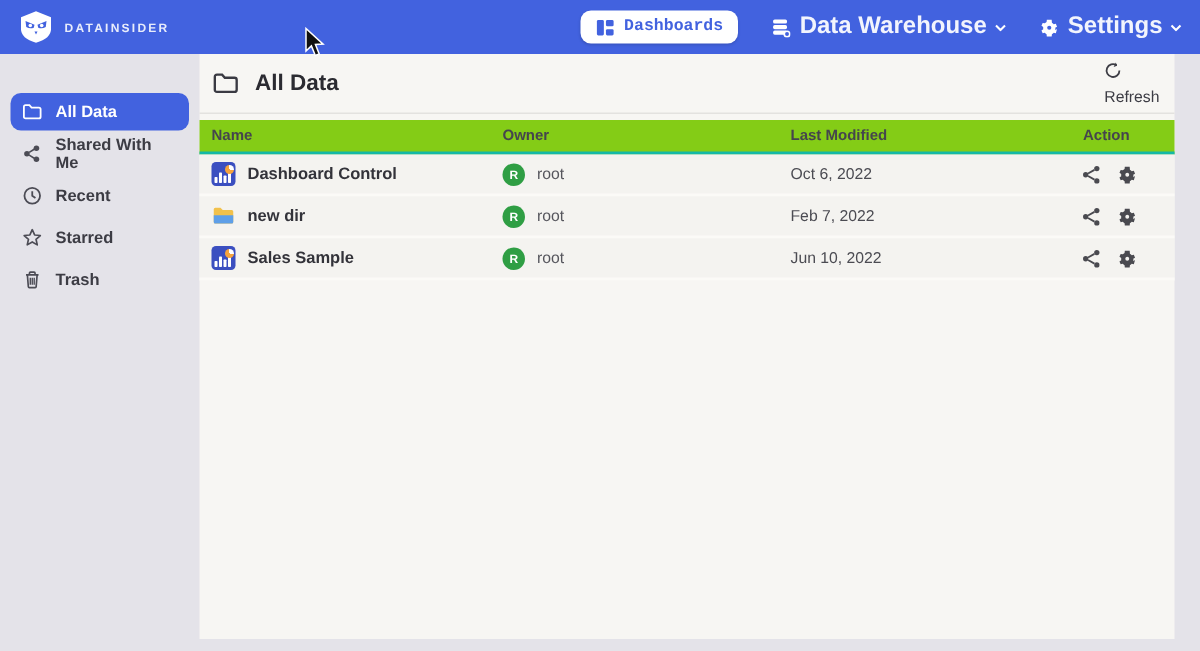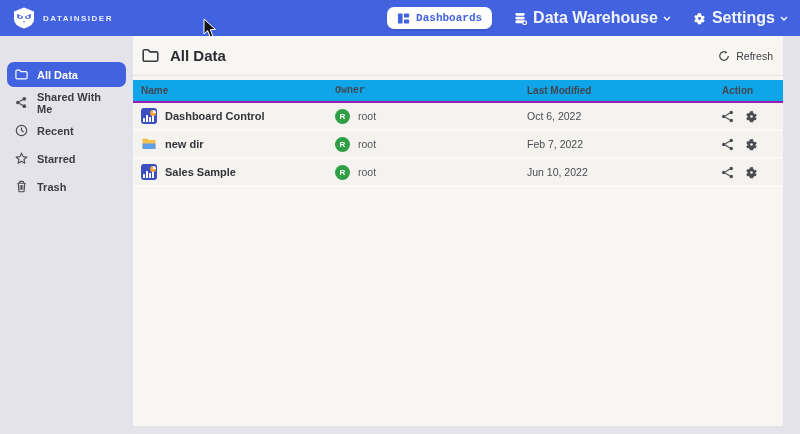--- a/index.html
+++ b/index.html
@@ -76,34 +76,35 @@
     border-bottom:1px solid #e3e2df;
   }
   .title-bar .ticon { display:flex; align-items:center; color:#3a3a42; }
   .page-title { margin-left:11px; font-size:15px; font-weight:bold; color:#2b2b31; }
   .refresh-btn {
     margin-left:auto;
     background:none; border:none; cursor:pointer;
     display:flex; align-items:flex-start; gap:6px;
     font-size:10.5px; color:#3d3d45;
     font-family:"Liberation Sans", sans-serif;
+    flex-direction:column;
   }
 
   
   .tbl-header {
     margin-top:4px;
     height:23px;
-    background:#0ea5e9;
-    border-bottom:2px solid #a21caf;
+    background:#84cc16;
+    border-bottom:2px solid #14b8a6;
     display:flex; align-items:center;
     padding-left:8px;
     font-size:10px; font-weight:bold; color:#45454d;
   }
   .col-name { width:194px; }
-  .col-owner { width:192px;font-family:Liberation Mono, monospace; }
+  .col-owner { width:192px; }
   .col-mod  { width:186px; }
   .col-action { padding-left:9px; }
 
   .tbl-row {
     height:28px;
     background:#f4f3f0;
     border-bottom:2px solid #fbfaf7;
     display:flex; align-items:center;
     padding-left:8px;
     cursor:pointer;

